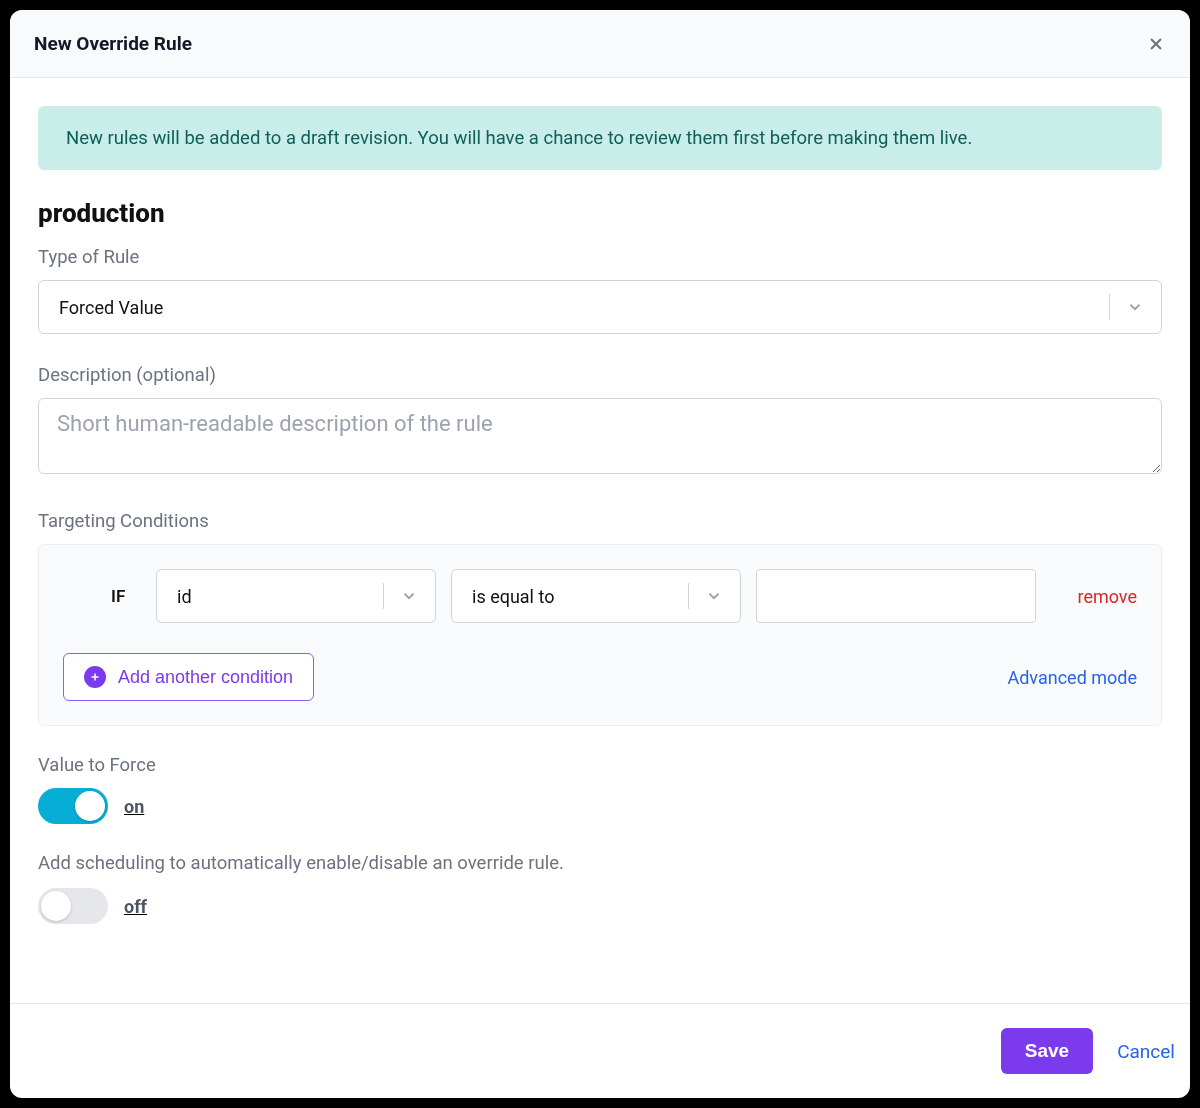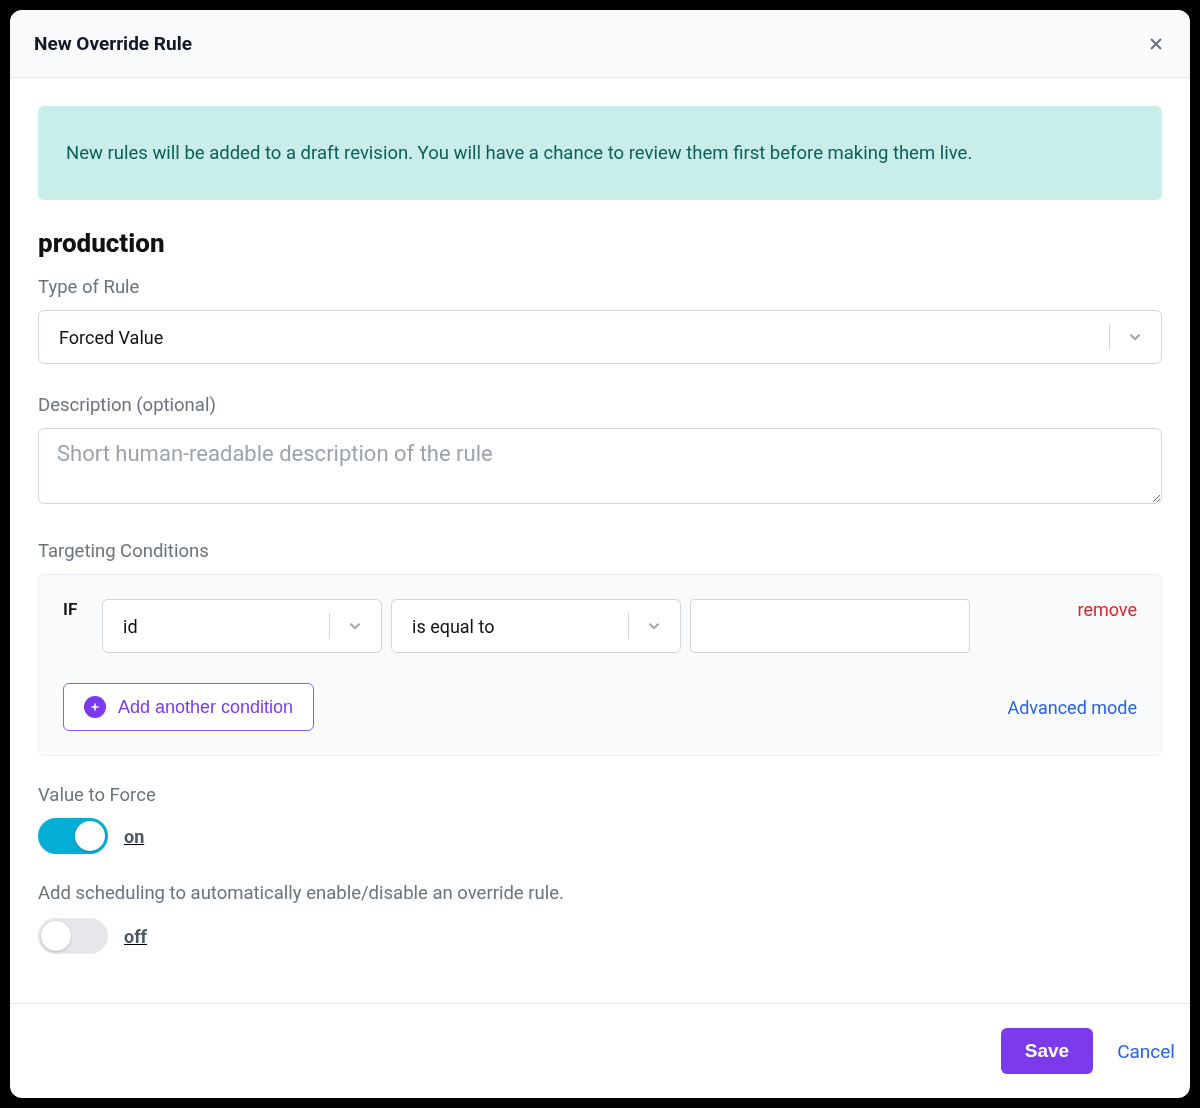--- a/index.html
+++ b/index.html
@@ -45,21 +45,21 @@
       color: #6b7280;
     }
     .modal-body {
       padding: 28px;
       flex: 1;
       overflow-y: auto;
     }
     .info-banner {
       background: #c9ede9;
       border-radius: 6px;
-      padding: 36px 28px;
+      padding: 21px 28px;
       margin-bottom: 28px;
       font-size: 18.5px;
       color: #0d5f59;
     }
     .section-title {
       font-size: 26px;
       font-weight: 800;
       color: #111;
       margin-bottom: 18px;
     }
@@ -121,23 +121,24 @@
     }
     .conditions-box {
       background: #f9fafb;
       border: 1px solid #eceef1;
       border-radius: 6px;
       padding: 24px;
       margin-bottom: 28px;
     }
     .condition-row {
       display: flex;
-      align-items: flex-start;
-      gap: 9px;
+      align-items: center;
+      gap: 15px;
       margin-bottom: 30px;
+      margin-left: 48px;
     }
     .if-label {
       font-size: 17px;
       font-weight: 600;
       color: #111;
       min-width: 30px;
     }
     .cond-select {
       position: relative;
       width: 280px;

